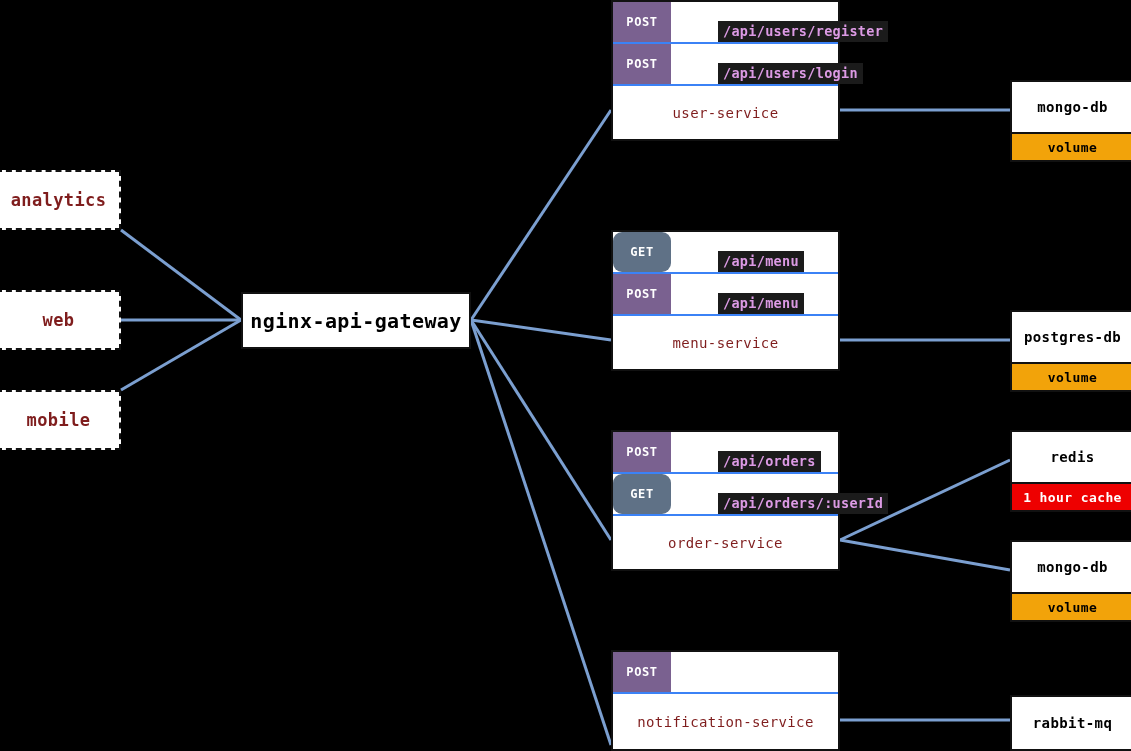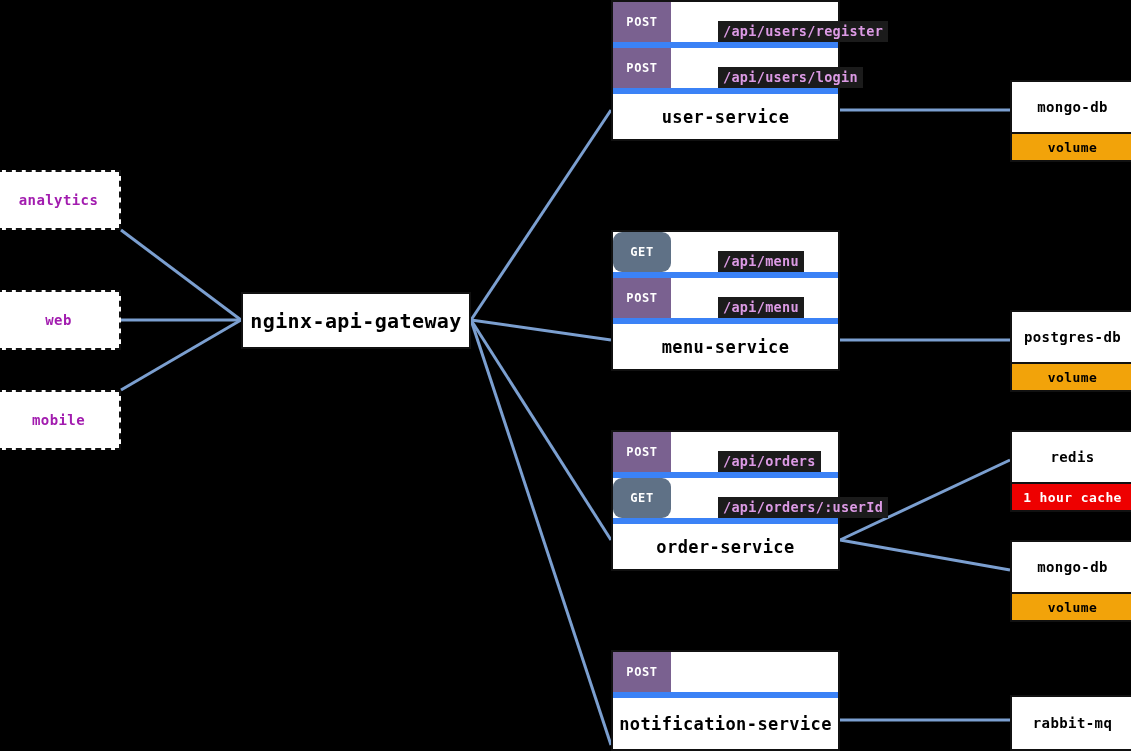--- a/index.html
+++ b/index.html
@@ -35,22 +35,22 @@
   }
 
   
   .client {
     border: 2px dashed #111111;
     display: flex;
     align-items: center;
     justify-content: center;
   }
   .client .label {
-    color: #a21caf;
-    font-size: 14px;
+    color: #7f1d1d;
+    font-size: 17px;
     font-weight: bold;
     letter-spacing: 0.4px;
     white-space: nowrap;
   }
 
   
   .gateway {
     border: 2px solid #111111;
     display: flex;
     align-items: center;
@@ -68,21 +68,21 @@
   .service {
     border: 2px solid #111111;
     display: flex;
     flex-direction: column;
     background: #ffffff;
   }
   .route-row {
     display: flex;
     align-items: stretch;
     height: 40px;
-    border-bottom: 6px solid #3b82f6;
+    border-bottom: 2px solid #3b82f6;
     background: #ffffff;
   }
   .route-method {
     width: 58px;
     min-width: 58px;
     display: flex;
     align-items: center;
     justify-content: center;
     color: #ffffff;
     font-size: 12px;
@@ -109,23 +109,23 @@
     padding: 2px 5px 3px 5px;
     white-space: nowrap;
   }
   .service-body {
     flex: 1;
     display: flex;
     align-items: center;
     justify-content: center;
   }
   .service-body .label {
-    color: #000000;
-    font-size: 17px;
-    font-weight: bold;
+    color: #7f1d1d;
+    font-size: 14px;
+    font-weight: normal;
     letter-spacing: 0.4px;
     white-space: nowrap;
   }
 
   
   .datastore {
     border: 2px solid #111111;
     display: flex;
     flex-direction: column;
   }

